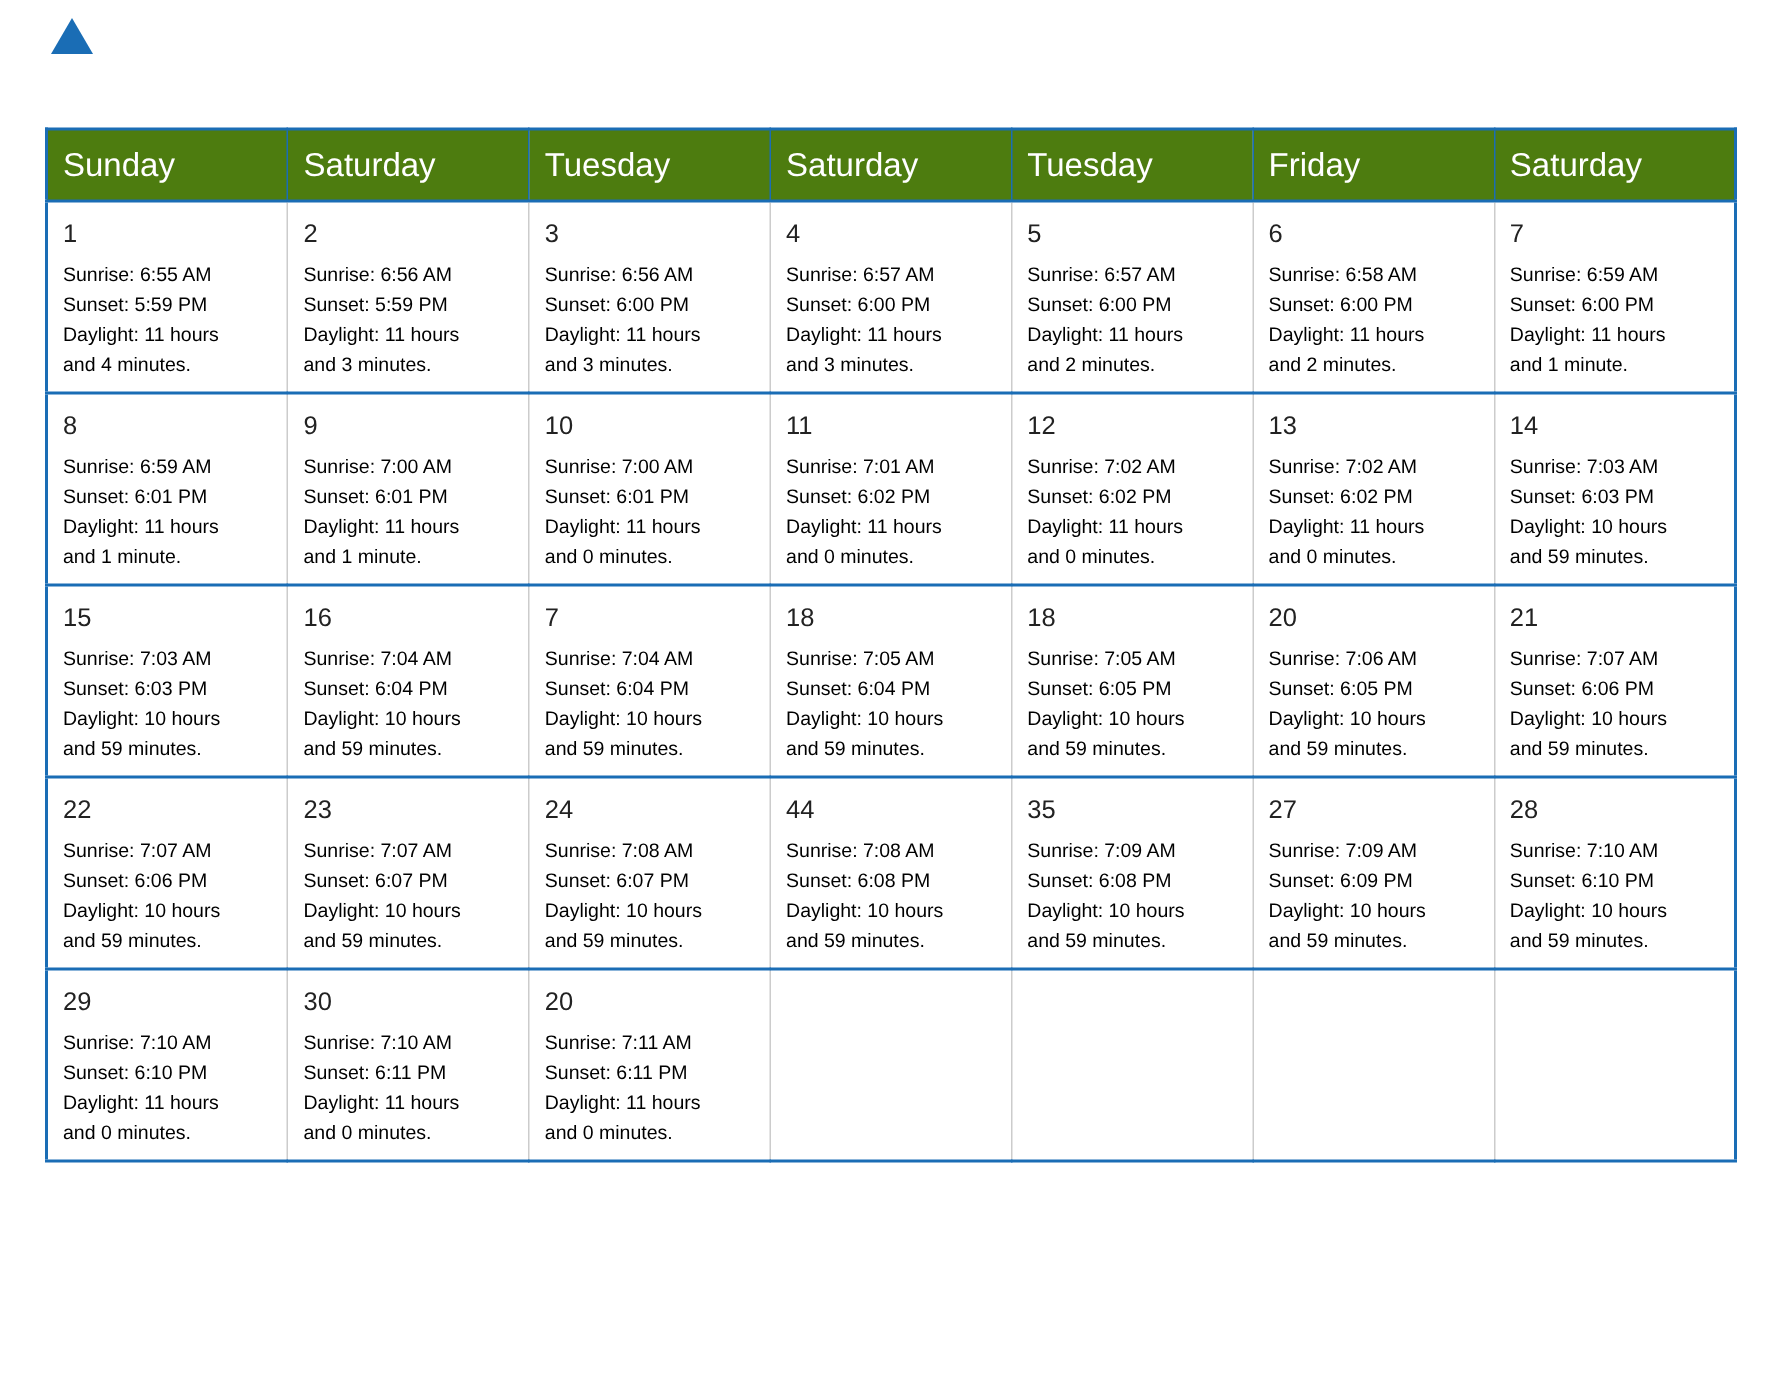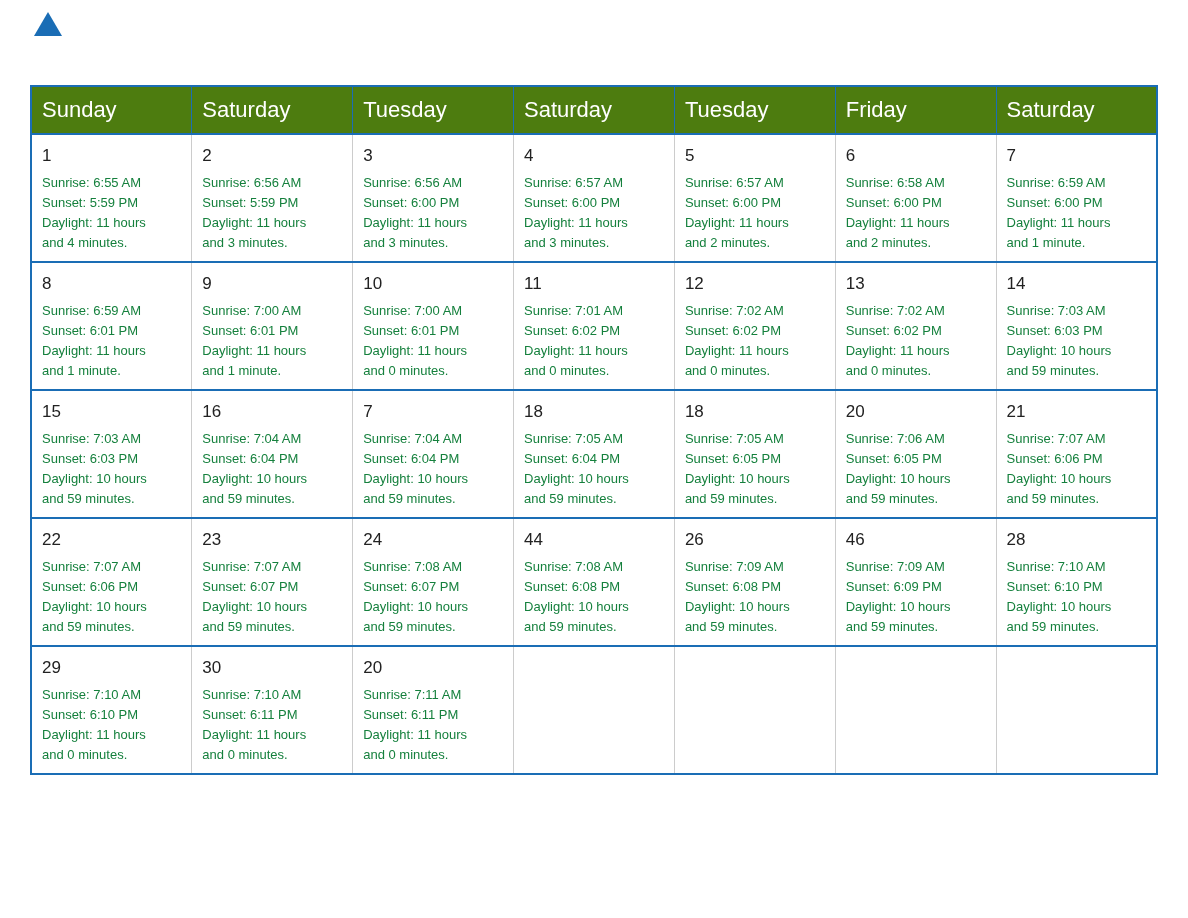--- a/index.html
+++ b/index.html
@@ -77,21 +77,21 @@
       border-bottom: 2px solid #1a6db5;
     }
     .day-number {
       font-size: 17px;
       font-weight: normal;
       display: block;
       margin-bottom: 4px;
     }
     .day-info {
       font-size: 13px;
-      color: #15803d;
+      color: #000000;
       line-height: 1.55;
     }
     .empty-cell {
       background: #fff;
     }
     .calendar tbody tr:last-child {
       border-bottom: 2px solid #1a6db5;
       padding-left: 36px;
     }
     
@@ -240,25 +240,25 @@
         </td>
         <td>
           <span class="day-number">24</span>
           <div class="day-info">Sunrise: 7:08 AM<br>Sunset: 6:07 PM<br>Daylight: 10 hours<br>and 59 minutes.</div>
         </td>
         <td>
           <span class="day-number">44</span>
           <div class="day-info">Sunrise: 7:08 AM<br>Sunset: 6:08 PM<br>Daylight: 10 hours<br>and 59 minutes.</div>
         </td>
         <td>
-          <span class="day-number">26</span>
+          <span class="day-number">35</span>
           <div class="day-info">Sunrise: 7:09 AM<br>Sunset: 6:08 PM<br>Daylight: 10 hours<br>and 59 minutes.</div>
         </td>
         <td>
-          <span class="day-number">46</span>
+          <span class="day-number">27</span>
           <div class="day-info">Sunrise: 7:09 AM<br>Sunset: 6:09 PM<br>Daylight: 10 hours<br>and 59 minutes.</div>
         </td>
         <td>
           <span class="day-number">28</span>
           <div class="day-info">Sunrise: 7:10 AM<br>Sunset: 6:10 PM<br>Daylight: 10 hours<br>and 59 minutes.</div>
         </td>
       </tr>
       <tr>
         <td>
           <span class="day-number">29</span>

